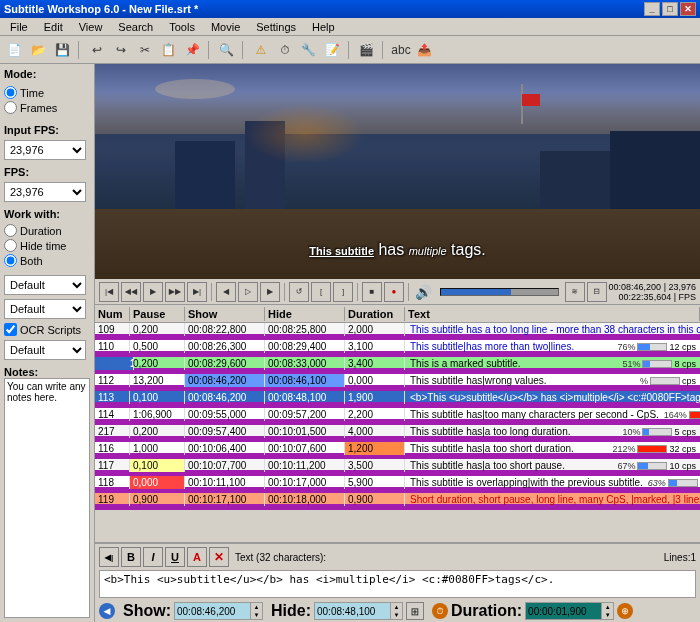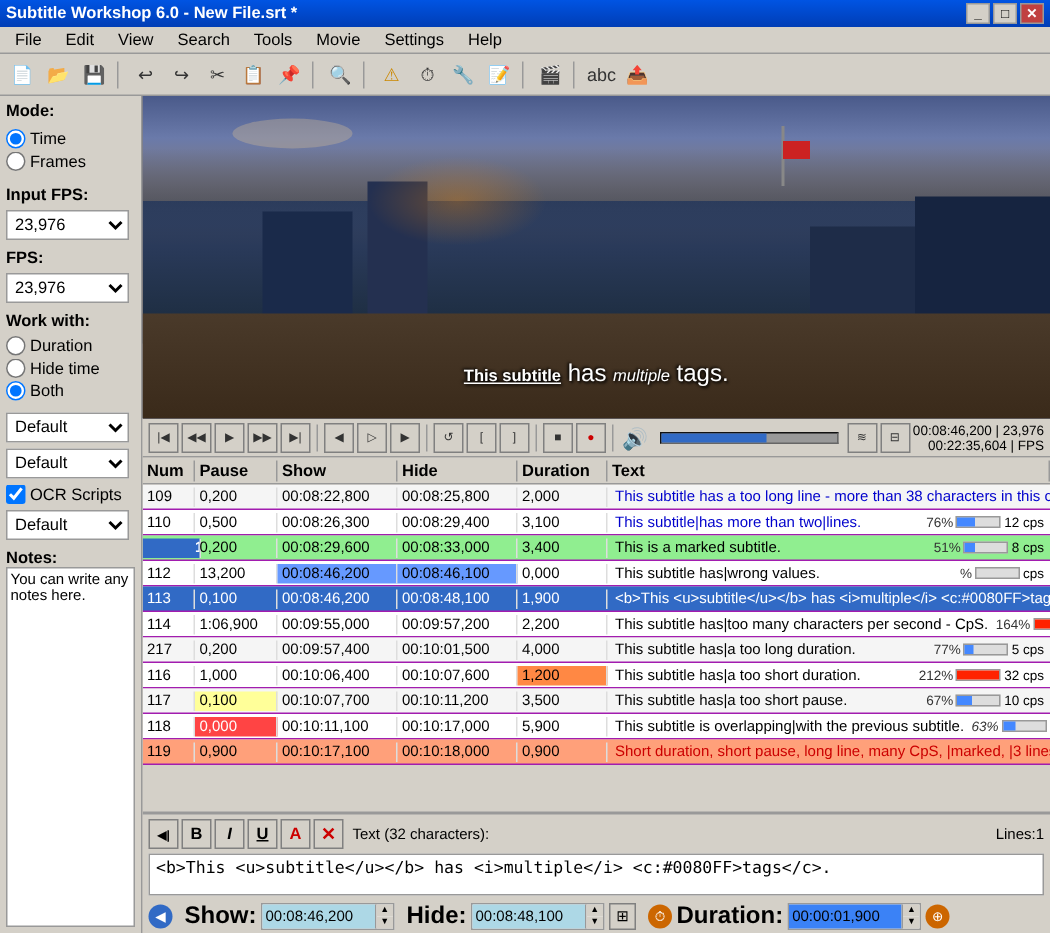--- a/index.html
+++ b/index.html
@@ -242,21 +242,21 @@
     .table-body {
       flex: 1;
       overflow-y: auto;
       overflow-x: hidden;
     }
     .table-row {
       display: grid;
       grid-template-columns: 35px 55px 80px 80px 60px 1fr auto;
       height: 17px;
       align-items: center;
-      border-bottom: 1px solid #a21caf;
+      border-bottom: 6px solid #a21caf;
     }
     .table-row:nth-child(odd) { background: #f5f5f5; }
     .table-row:nth-child(even) { background: #ffffff; }
     .table-row.selected { background: #316ac5 !important; color: white; }
     .table-row.selected .cell { color: white !important; }
     .table-row.marked { background: #90ee90 !important; }
     .cell {
       padding: 1px 3px;
       font-size: 10px;
       border-right: 1px solid #ddd;
@@ -338,21 +338,21 @@
     .time-input {
       width: 75px;
       height: 16px;
       border: none;
       font-size: 10px;
       padding: 1px 2px;
       background: white;
       color: #000;
     }
     .time-input.blue-bg { background: #add8e6; }
-    .time-input.red-bg { background: #3b82f6; }
+    .time-input.red-bg { background: #0f766e; }
     .spin-btn {
       display: flex;
       flex-direction: column;
       width: 12px;
       height: 16px;
       border-left: 1px solid #999;
     }
     .spin-up, .spin-down {
       flex: 1;
       display: flex; align-items: center; justify-content: center;
@@ -645,21 +645,21 @@
         </div>
 
         <div class="table-row">
           <div class="cell">217</div>
           <div class="cell">0,200</div>
           <div class="cell">00:09:57,400</div>
           <div class="cell">00:10:01,500</div>
           <div class="cell">4,000</div>
           <div style="display:flex; align-items:center; flex:1; padding:0 2px;">
             <span class="cell" style="flex:1; border:none;">This subtitle has|a too long duration.</span>
-            <span style="font-size:9px; color:#333; white-space:nowrap; padding:0 2px;">77%</span>
+            <span style="font-size:9px; color:#333; white-space:nowrap; padding:0 2px;">10%</span>
             <div class="cps-bar">
                 <div class="cps-fill" style="width:20%"></div>
               </div>
             <span style="font-size:9px; white-space:nowrap; padding:0 2px;">5 cps</span>
           </div>
         </div>
 
         <div class="table-row">
           <div class="cell">116</div>
           <div class="cell">1,000</div>

